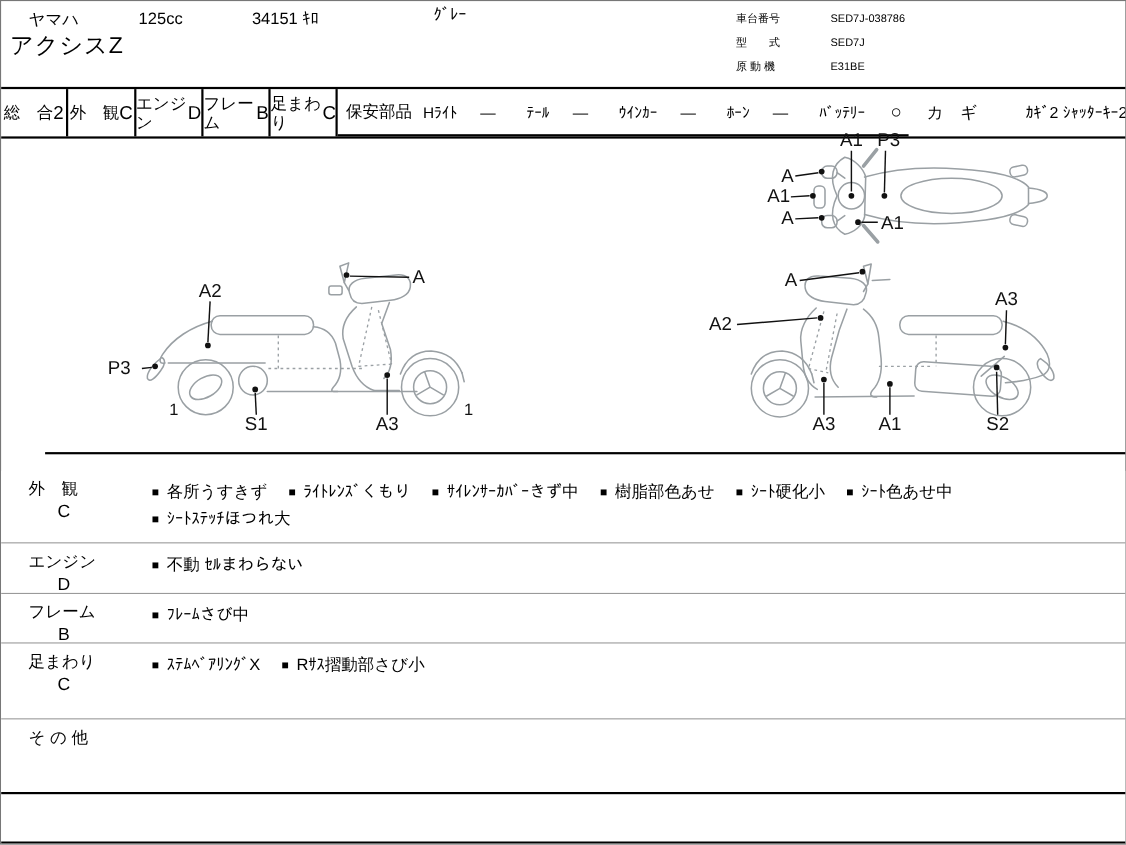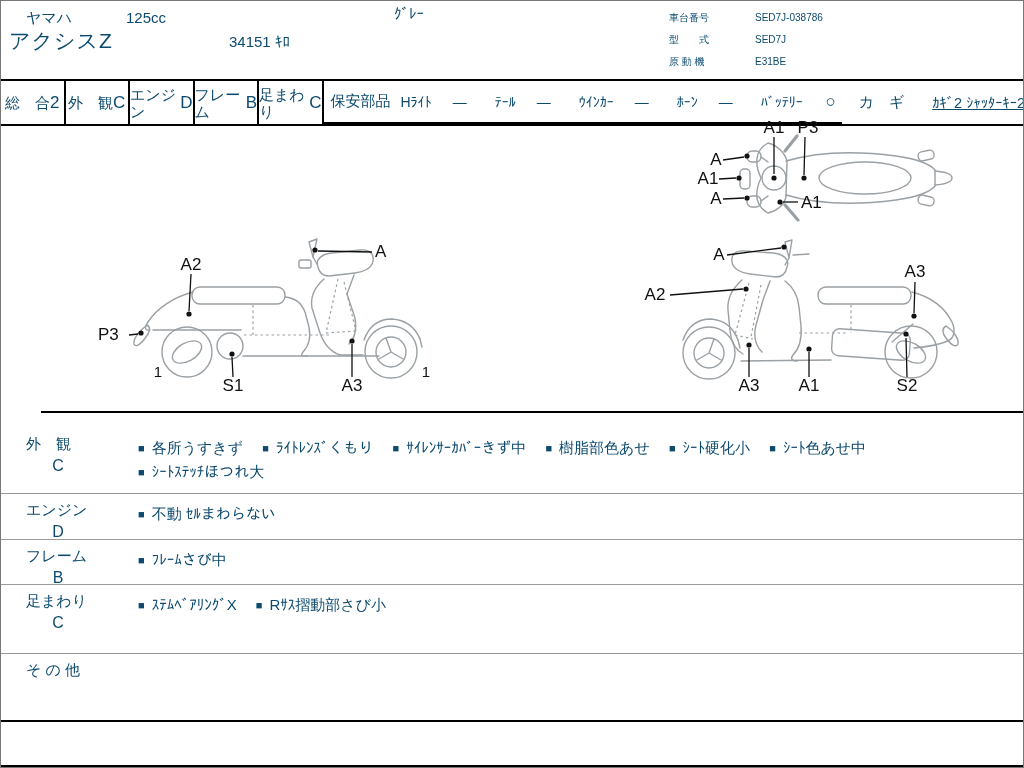--- a/index.html
+++ b/index.html
@@ -1,25 +1,25 @@
 <!DOCTYPE html>
 <html><head>
 <meta charset="utf-8">
 <style>
   html,body{margin:0;padding:0;background:#e8e8e8;}
   .sheet{
     position:relative;width:1024px;height:768px;background:#ffffff;
-    font-family:"Liberation Sans","DejaVu Sans",sans-serif;color:#0c4a6e;
+    font-family:"Liberation Sans","DejaVu Sans",sans-serif;color:#000000;
     box-sizing:border-box;border:1px solid #777;overflow:hidden;
   }
   
   .hdr-item{position:absolute;font-size:15px;white-space:nowrap;}
   .maker{left:25px;top:8px;}
   .disp{left:125px;top:8px;}
-  .mileage{left:228px;top:8px;margin-top:24px;}
+  .mileage{left:228px;top:8px;}
   .color{left:393px;top:4px;}
   .model{left:8px;top:26px;font-size:21px;letter-spacing:1px;}
   .hdr-right{position:absolute;left:668px;top:6px;font-size:10px;line-height:22px;}
   .hdr-right .row{white-space:nowrap;}
   .hlabel{display:inline-block;width:86px;}
   
   .grade-row{position:absolute;left:0;top:78px;width:1024px;height:47px;
     border-top:2px solid #000;border-bottom:2px solid #000;box-sizing:border-box;display:flex;}
   .gcell{width:94px;border-right:2px solid #000;box-sizing:border-box;
     display:flex;flex-direction:row;align-items:center;justify-content:center;}
@@ -28,21 +28,21 @@
   .safety{flex:1;display:flex;flex-direction:row;box-sizing:border-box;}
   .sf-r1{flex:1;display:flex;align-items:center;border-bottom:2px solid #000;
     box-sizing:border-box;font-size:14px;padding-left:7px;white-space:nowrap;}
   .sf-title{margin-right:10px;font-size:15px;}
   .sf-label{margin-left:24px;}
   .sf-label.first{margin-left:0;}
   .sf-val{margin-left:17px;min-width:22px;text-align:center;}
   .sf-val.battery{font-size:17px;font-weight:bold;}
   .sf-r2{flex:1;display:flex;align-items:center;font-size:14.5px;padding-left:17px;white-space:nowrap;}
   .key-label{font-size:15px;}
-  .key-value{margin-left:28px;text-decoration:underline;}
+  .key-value{margin-left:44px;}
   
   .diagram{position:absolute;left:0;top:110px;width:1024px;height:302px;
     border-bottom:2px solid #000;box-sizing:border-box;margin-left:40px;}
   svg text{font-family:"Liberation Sans","DejaVu Sans",sans-serif;font-size:17px;fill:#111;}
   svg text.small{font-size:15px;}
   .sketch{stroke:#9aa0a4;fill:none;stroke-width:1.4;stroke-linecap:round;stroke-linejoin:round;}
   .dotted{stroke:#9aa0a4;fill:none;stroke-width:1.2;stroke-dasharray:2.5,3;}
   .leader{stroke:#111;fill:none;stroke-width:1.3;}
   .dot{fill:#111;stroke:none;}
   

